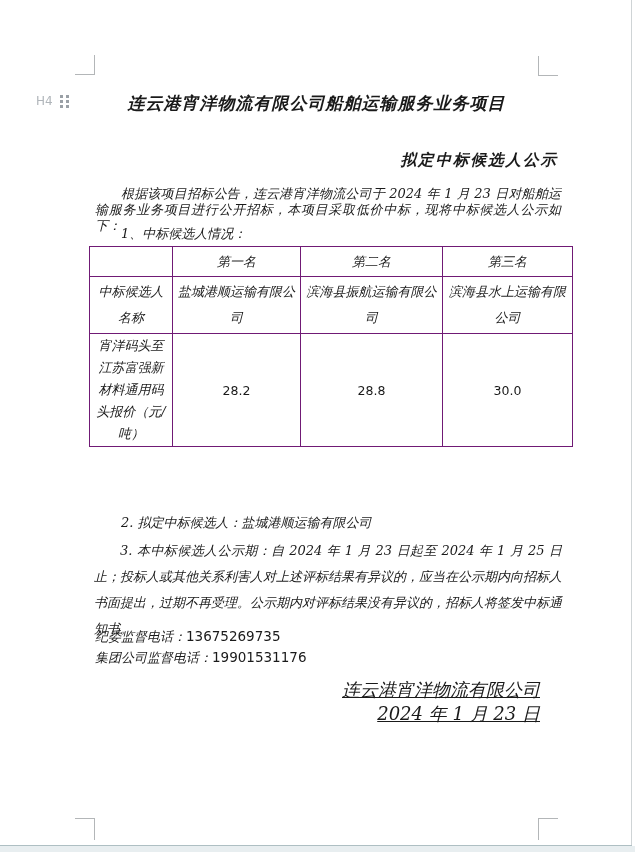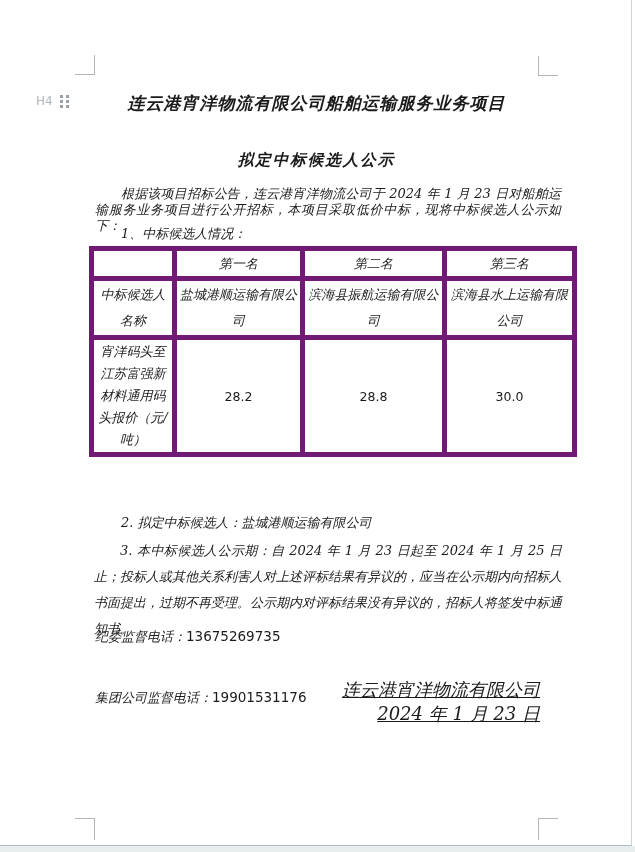--- a/index.html
+++ b/index.html
@@ -30,44 +30,44 @@
   .h-indicator { font-family: "DejaVu Sans", "Liberation Sans", sans-serif; font-size: 12px; color: #b0b5ba; letter-spacing: 0; }
   .dots { display: grid; grid-template-columns: repeat(2, 3px); grid-auto-rows: 3px; gap: 2px 3px; }
   .dots i { display: block; background: #9aa0a6; }
 
   
   .cjk { font-style: italic; }
   .num { font-family: "DejaVu Sans", "Liberation Sans", sans-serif; font-style: normal; }
 
   .doc-title { position: absolute; left: 75px; top: 92px; width: 483px; text-align: center;
                font-size: 17px; font-weight: bold; font-style: italic; letter-spacing: 1px; }
-  .doc-subtitle { position: absolute; left: 75px; top: 150px; width: 483px; text-align: center;
+  .doc-subtitle { position: absolute; left: 75px; top: 150px; width: 483px; text-align: right;
                   font-size: 15.5px; font-weight: bold; font-style: italic; letter-spacing: 2px; }
 
   .p-intro { position: absolute; left: 95px; top: 186px; width: 466px; font-size: 13px;
              line-height: 16px; text-indent: 26px; text-align: justify; }
   .p-item1 { position: absolute; left: 121px; top: 225px; font-size: 13px; }
 
   table.bid-table { position: absolute; left: 89px; top: 246px; width: 483px;
                     border-collapse: collapse; table-layout: fixed; font-size: 13px; }
-  table.bid-table td { border: 5px solid #701a75; text-align: center; vertical-align: middle; padding: 1px 3px; }
+  table.bid-table td { border: 1px solid #701a75; text-align: center; vertical-align: middle; padding: 1px 3px; }
   td.c1 { width: 83px; }  td.c2 { width: 128px; } td.c3 { width: 142px; } td.c4 { width: 130px; }
   tr.r-rank td { height: 30px; }
   tr.r-name td { height: 57px; line-height: 26px; }
   tr.r-price td { height: 88px; }
   td.row-label { text-align: left; line-height: 22px; padding: 2px 4px; margin-left: 40px; }
   td.price-val { font-size: 12.5px; }
 
   .p-item2 { position: absolute; left: 95px; top: 514px; width: 466px; font-size: 13px; text-indent: 26px; }
   .p-item3 { position: absolute; left: 94px; top: 538px; width: 468px; font-size: 13px;
              line-height: 26px; text-indent: 26px; text-align: justify; }
 
   .contact-line { position: absolute; left: 95px; font-size: 13px; }
   .contact-1 { top: 628px; }
-  .contact-2 { top: 649px; margin-top: 40px; }
+  .contact-2 { top: 649px; }
   .contact-line .num { font-size: 13.5px; }
 
   .signature { position: absolute; left: 300px; top: 678px; width: 240px; text-align: right;
                font-size: 18px; line-height: 24px; text-decoration: underline; }
 </style>
 </head>
 <body>
 
 <div class="page">
 

